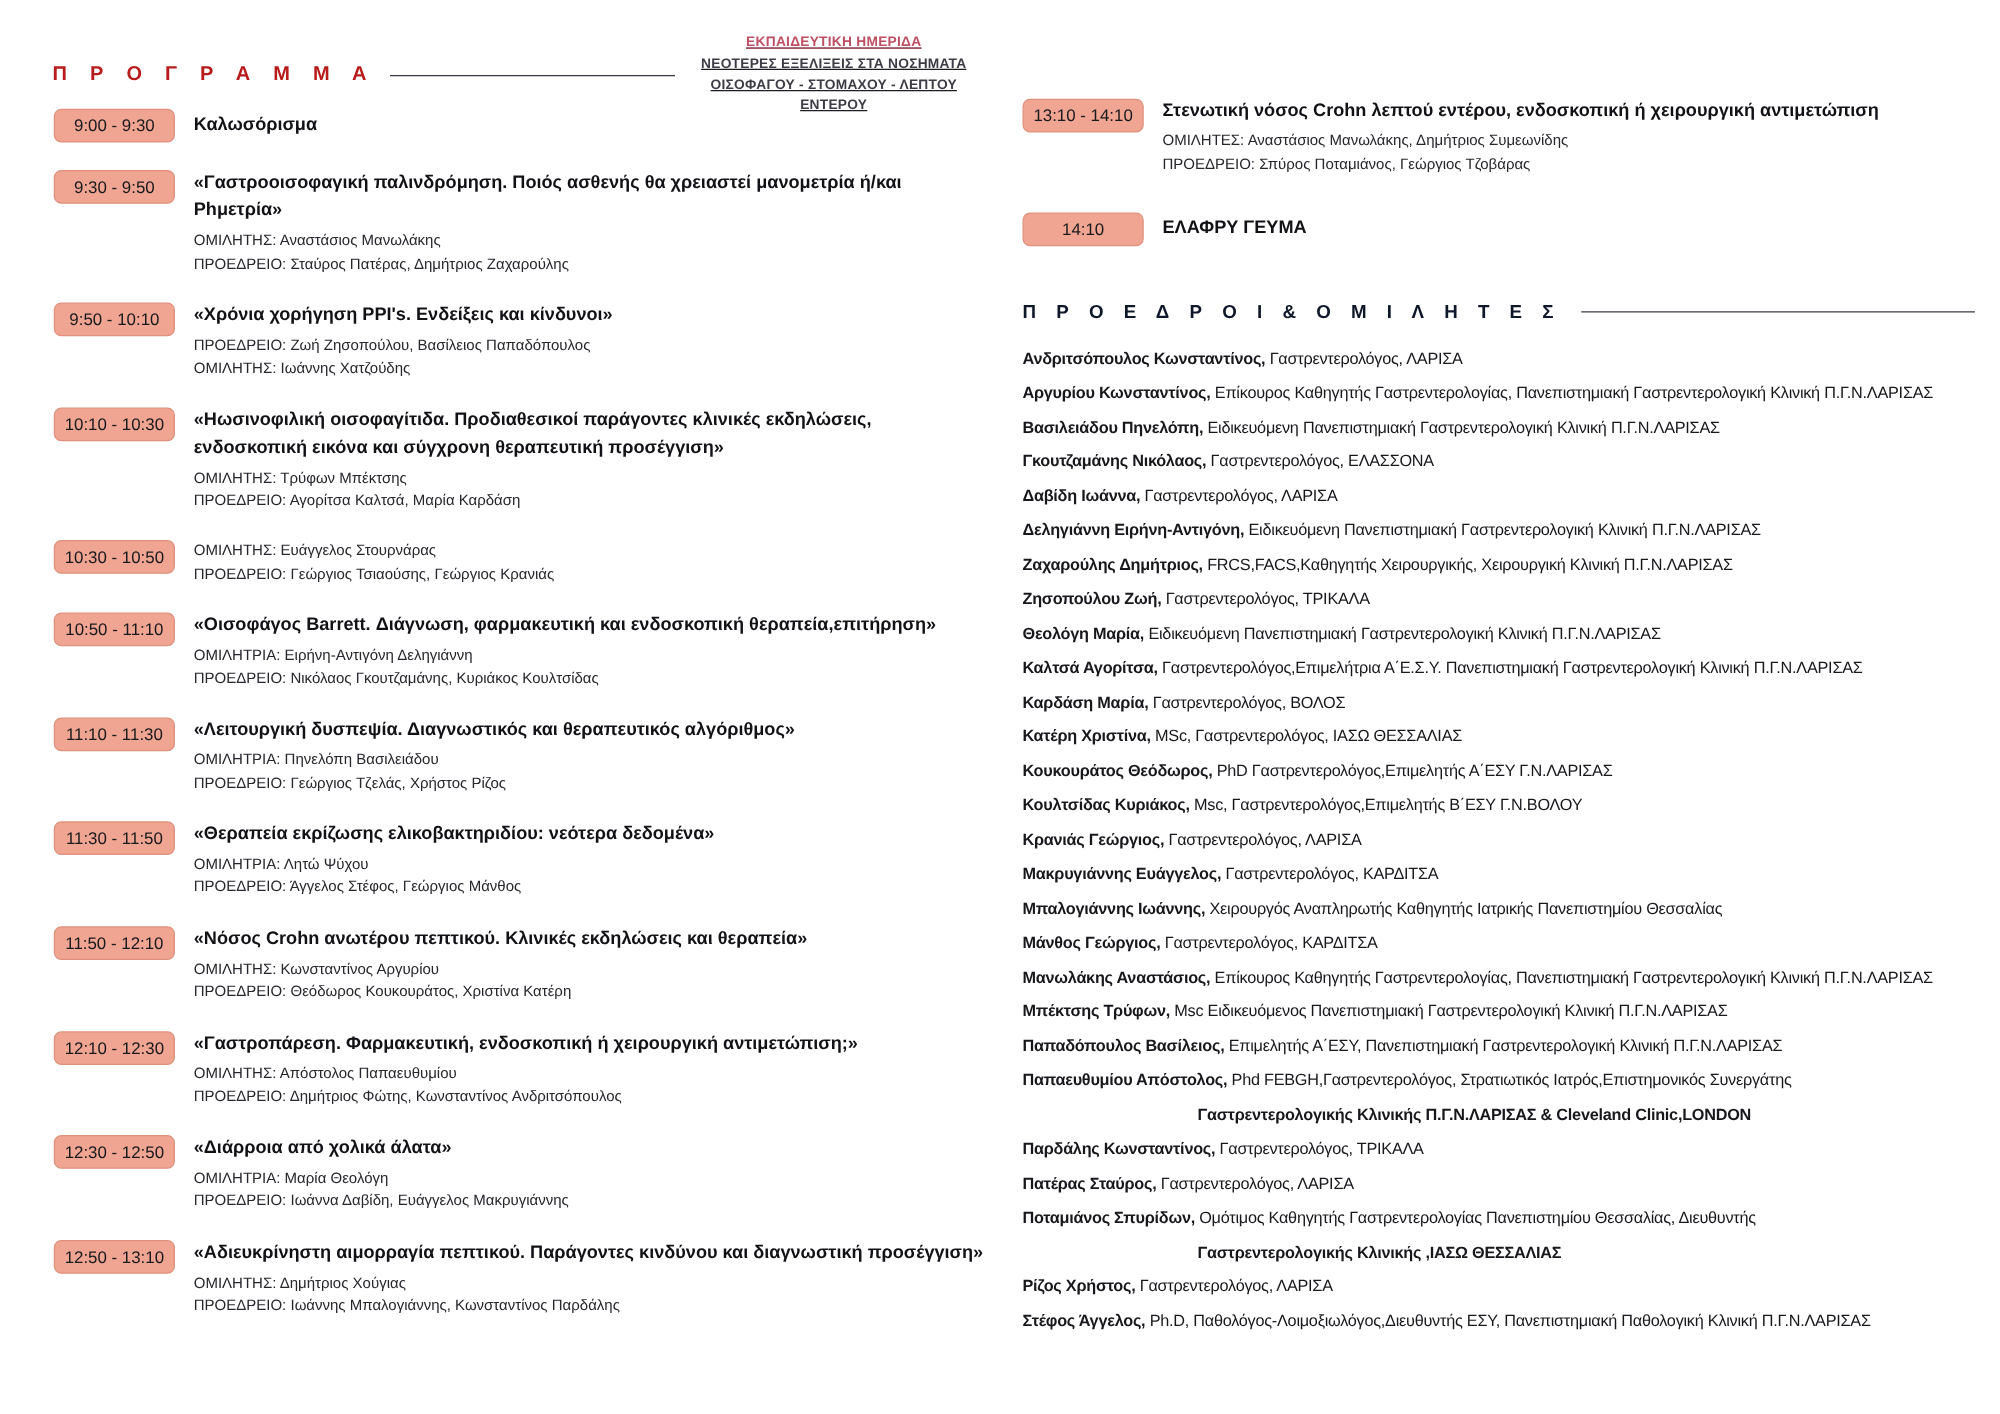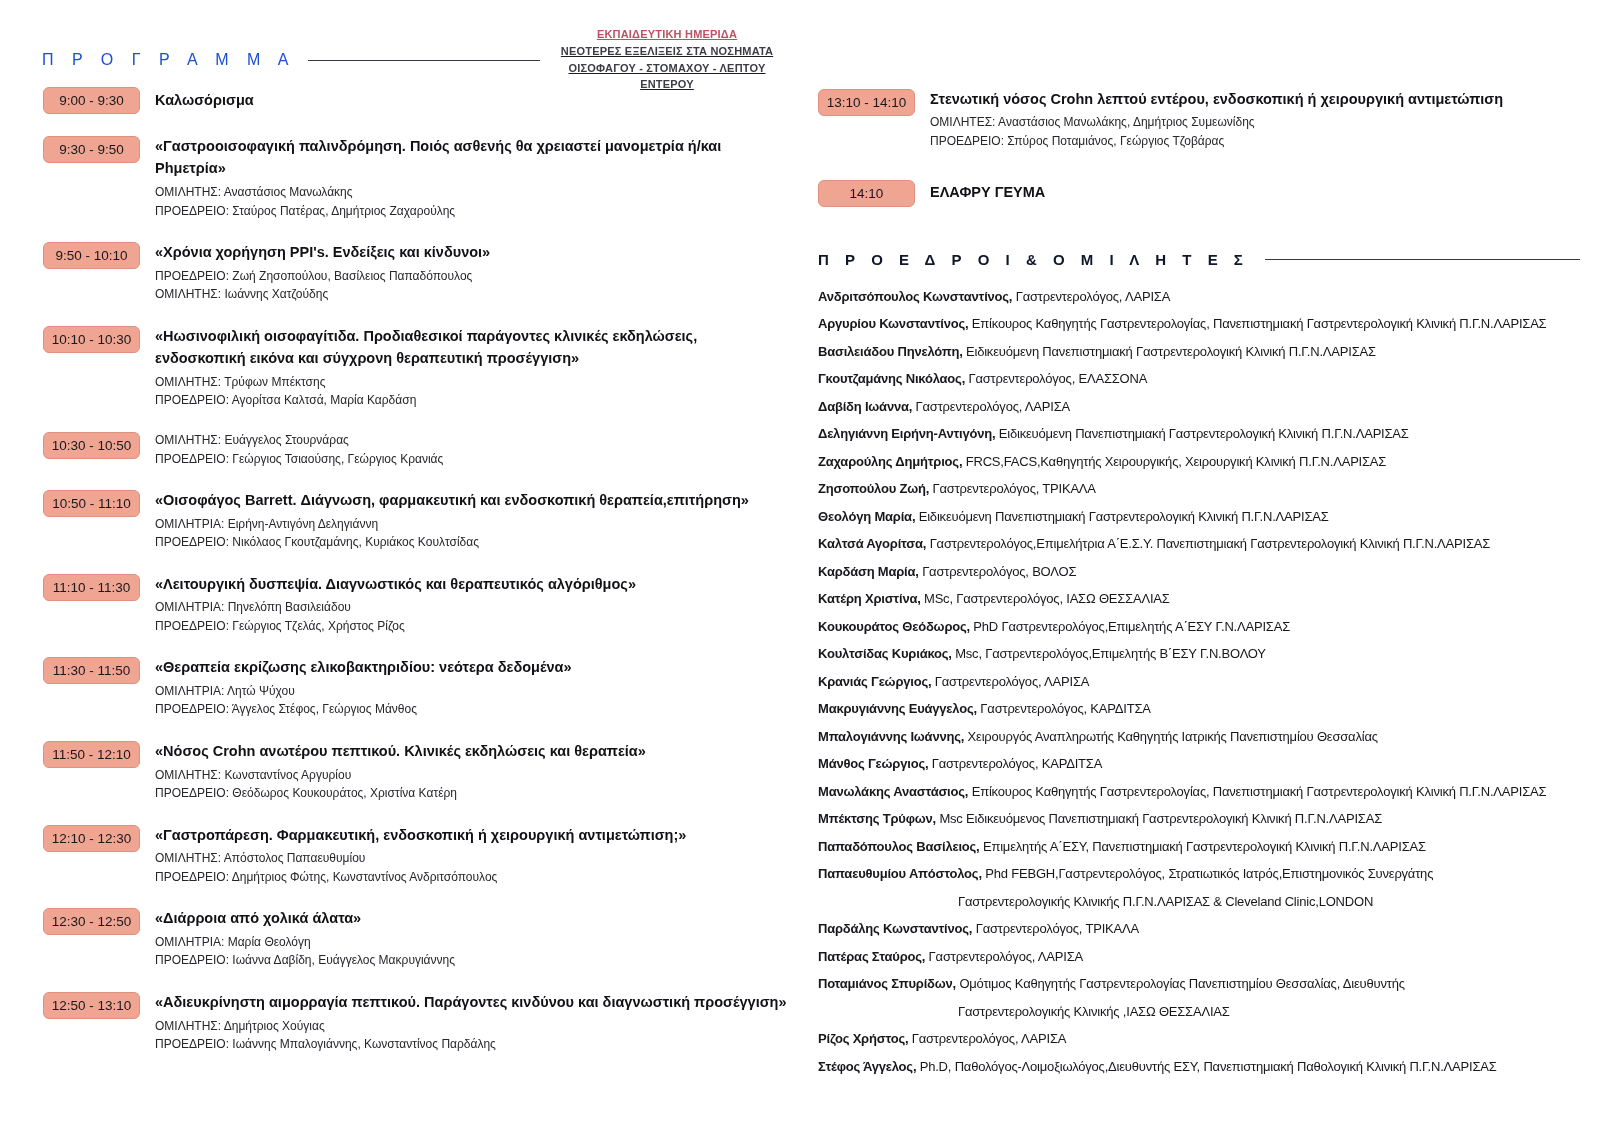--- a/index.html
+++ b/index.html
@@ -3,48 +3,48 @@
 <meta charset="utf-8">
 <style>
   html,body{margin:0;padding:0;}
   body{
     width:1600px;height:1131px;position:relative;overflow:hidden;
     background:#ffffff;color:#1c1c22;
     font-family:"Liberation Sans",sans-serif;
   }
   
   .header{position:absolute;left:42px;top:28px;width:740px;display:flex;align-items:center;}
-  .h-title{font-weight:normal;font-size:16px;letter-spacing:7px;white-space:nowrap;color:#1d4ed8;}
+  .h-title{font-weight:bold;font-size:16px;letter-spacing:7px;white-space:nowrap;color:#b91c1c;}
   .h-rule{flex:1;height:1px;background:#3a3a44;margin:0 12px;}
   .h-event{width:230px;text-align:center;text-decoration:underline;}
   .h-event-type{color:#bf5064;font-size:11px;font-weight:bold;text-decoration:underline;margin-bottom:3px;letter-spacing:.2px;}
   .h-event-name{font-size:11px;font-weight:bold;color:#3c3c46;line-height:1.5;letter-spacing:.2px;}
   
   .col-left{position:absolute;left:43px;top:86px;width:748px;}
-  .col-right{position:absolute;left:818px;top:88px;width:762px;}
+  .col-right{position:absolute;left:818px;top:78px;width:762px;}
   
   .session{display:flex;margin-bottom:21px;}
   .badge{
     flex:0 0 95px;height:25px;line-height:25px;text-align:center;
     background:#efa591;border:1px solid #df917d;border-radius:6px;
     font-size:13.5px;color:#18181d;margin-right:15px;margin-top:1px;
   }
   .s-content{min-width:0;max-width:650px;}
   .s-title{font-weight:bold;font-size:14.5px;line-height:1.55;margin-bottom:3px;color:#111116;}
   .s-line{font-size:12px;line-height:1.55;color:#26262c;}
   .session.center{align-items:center;}
   .session.center .s-title{margin-bottom:0;}
   .col-right .session{margin-bottom:28px;}
   
   .faculty-heading{display:flex;align-items:center;margin:44px 0 15px;}
   .f-title{font-weight:bold;font-size:15px;letter-spacing:6px;white-space:nowrap;color:#0f172a;}
   .f-rule{flex:1;height:1px;background:#3a3a44;margin-left:16px;}
   .person{font-size:13px;line-height:27.5px;white-space:nowrap;letter-spacing:-0.2px;color:#17171c;}
   .p-name{font-weight:bold;}
-  .p-cont{padding-left:140px;font-weight:normal;}
+  .p-cont{padding-left:140px;font-weight:bold;}
 </style>
 </head>
 <body>
 
 <div class="header">
   <span class="h-title">Π Ρ Ο Γ Ρ Α Μ Μ Α</span>
   <span class="h-rule"></span>
   <div class="h-event">
     <div class="h-event-type">ΕΚΠΑΙΔΕΥΤΙΚΗ ΗΜΕΡΙΔΑ</div>
     <div class="h-event-name">ΝΕΟΤΕΡΕΣ ΕΞΕΛΙΞΕΙΣ ΣΤΑ ΝΟΣΗΜΑΤΑ</div>

